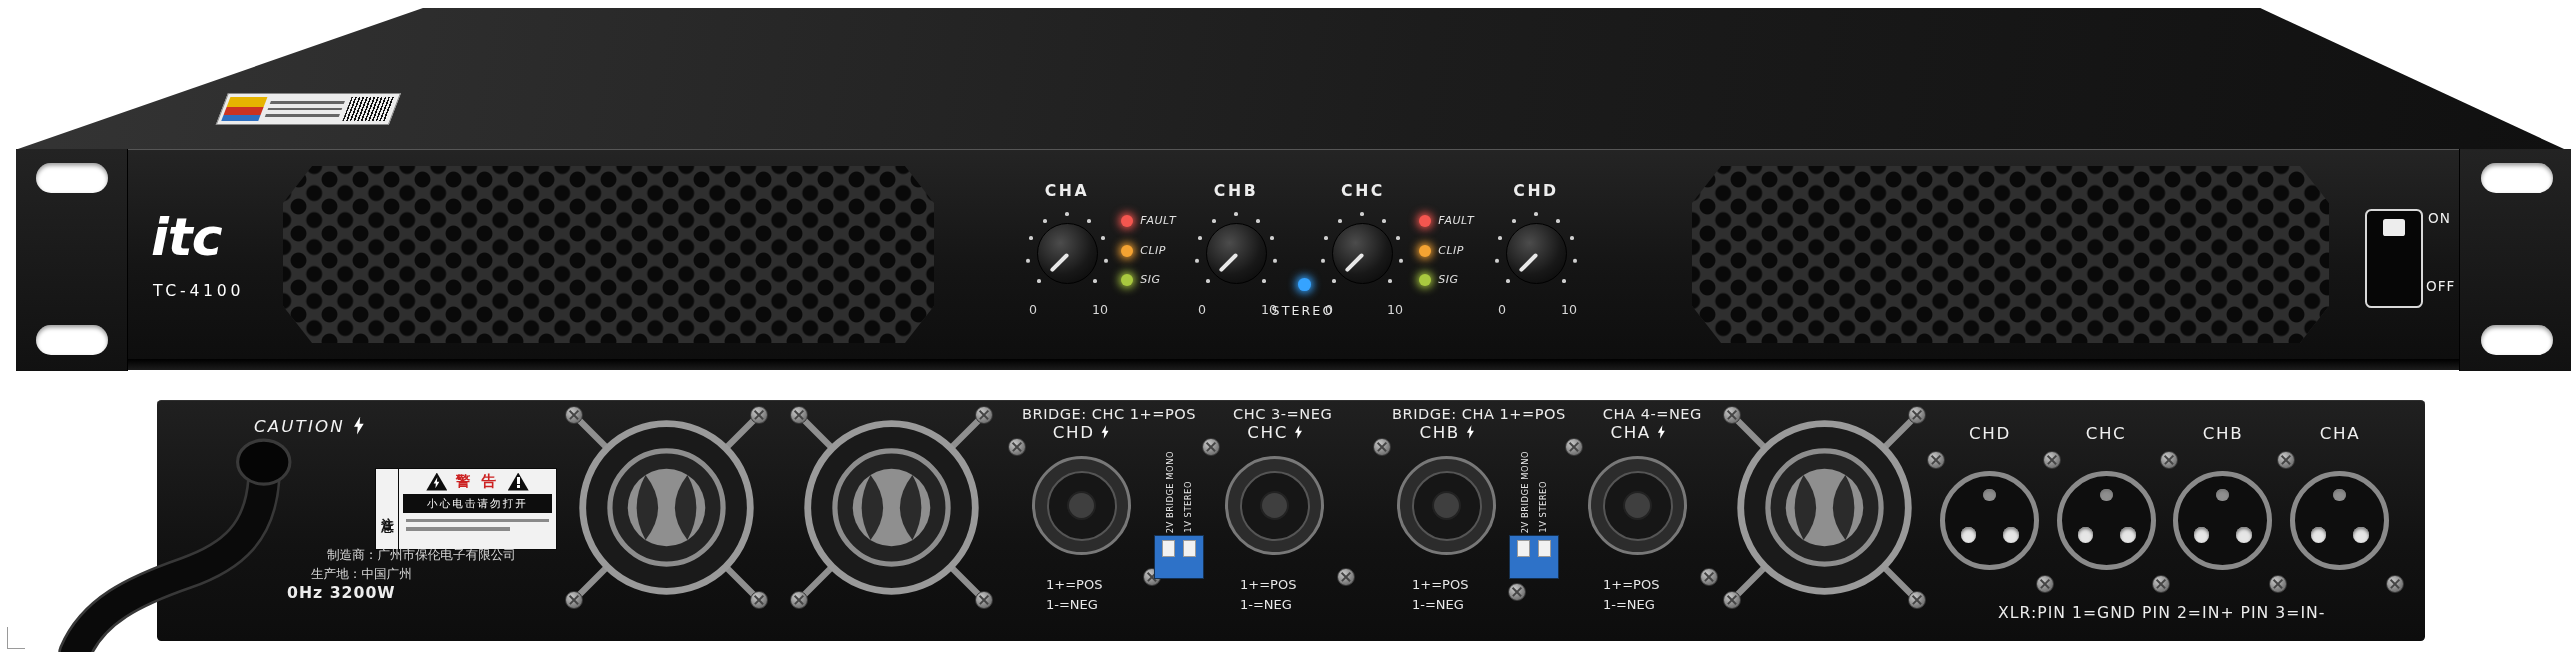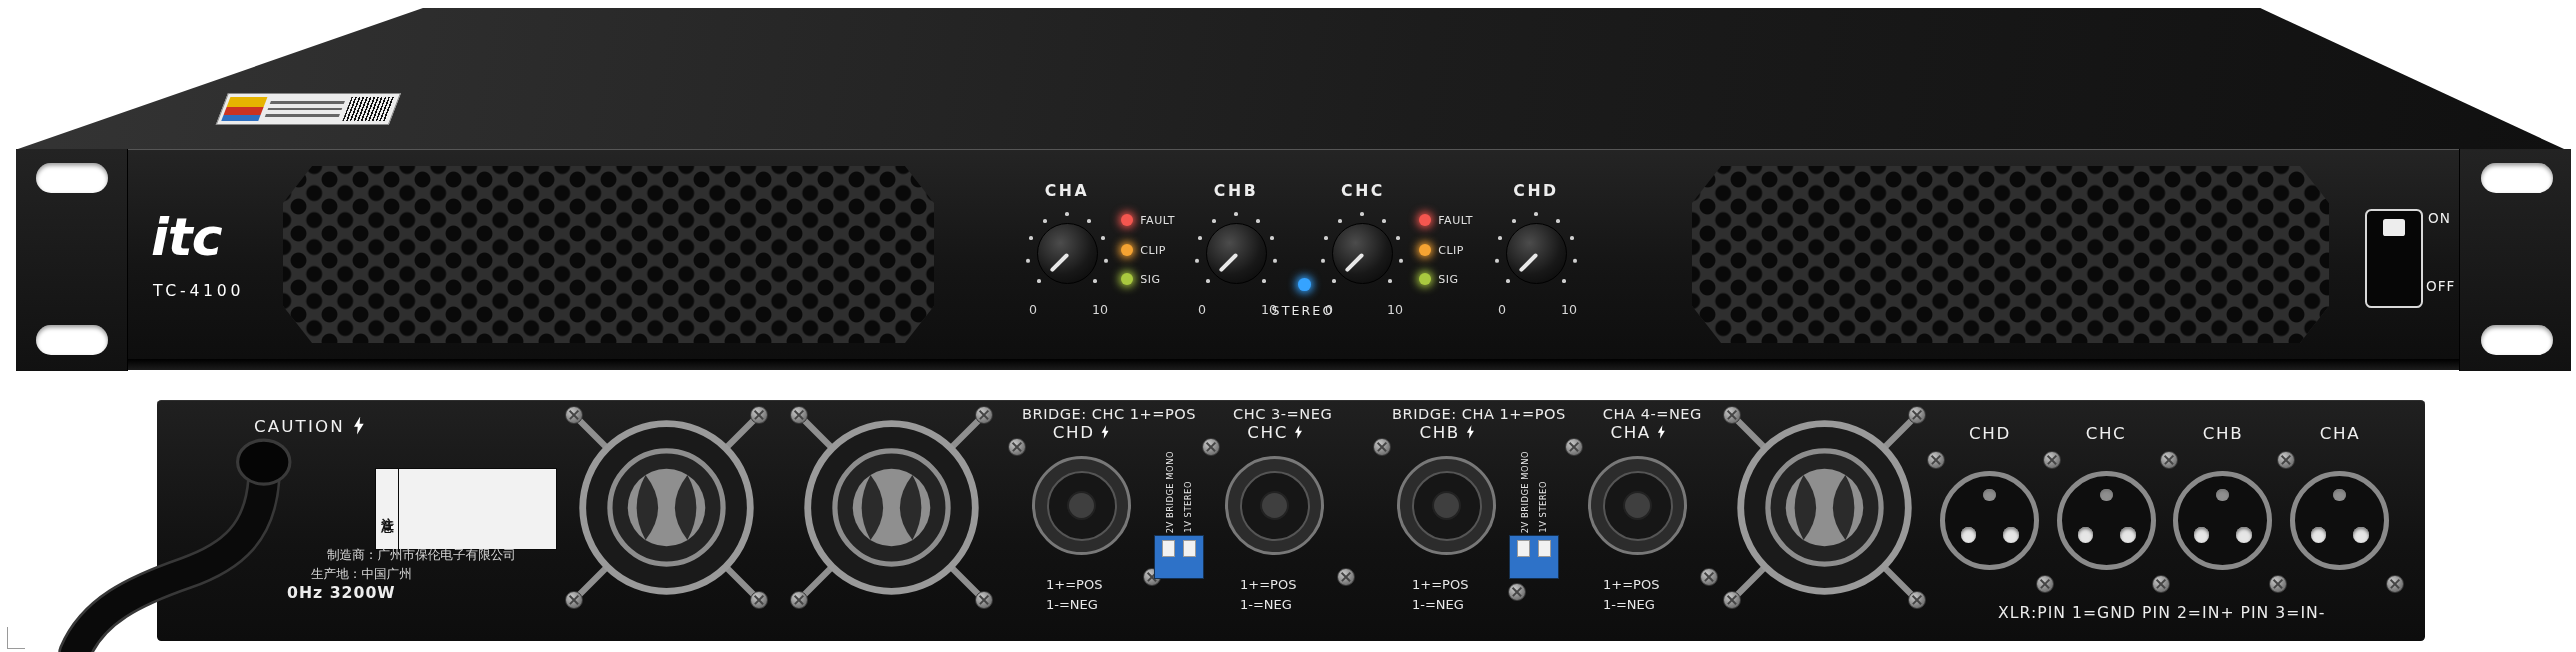--- a/index.html
+++ b/index.html
@@ -37,21 +37,21 @@
     letter-spacing:2.6px; font-weight:bold; white-space:nowrap; }
   .knob { position:absolute; width:61px; height:61px; border-radius:50%;
     background:radial-gradient(circle at 38% 32%,#4c4c4c,#181818 58%,#050505); border:1.6px solid #000; }
   .knob::before { content:""; position:absolute; left:50%; top:50%; width:3.7px; height:24px;
     margin-left:-1.6px; background:#e8e8e8; border-radius:2.1px; transform-origin:50% 0; transform:rotate(45deg); }
   .knob::after { content:""; position:absolute; left:50%; top:50%; width:3.7px; height:3.7px; margin:-2.1px;
     border-radius:50%; background:transparent;
     box-shadow:-28px 28px 0 #cfcfcf,-39px 7.8px 0 #cfcfcf,-36px -15px 0 #cfcfcf,-22px -32px 0 #cfcfcf,
                0 -39px 0 #cfcfcf,22px -32px 0 #cfcfcf,36px -15px 0 #cfcfcf,39px 7.8px 0 #cfcfcf,28px 28px 0 #cfcfcf; }
   .tick { position:absolute; transform:translateX(-50%); color:#d8d8d8; font-size:12.6px; }
-  .led-row { position:absolute; display:flex; align-items:flex-start; gap:7.3px; }
+  .led-row { position:absolute; display:flex; align-items:center; gap:7.3px;font-style:italic; }
   .led { width:12px; height:12px; border-radius:50%; }
   .led-label { color:#e0e0e0; font-size:11px; letter-spacing:0.5px; white-space:nowrap; }
   .power-led { position:absolute; width:12.6px; height:12.6px; border-radius:50%; }
   .power-label { position:absolute; transform:translateX(-50%); color:#e8e8e8; font-size:12.6px; letter-spacing:2.1px; }
   .power-switch { position:absolute; left:2365px; top:209px; width:58px; height:99px;
     background:#060606; border:2.6px solid #d8d8d8; border-radius:6.3px; }
   .rocker-nub { position:absolute; left:50%; top:8.4px; transform:translateX(-50%); width:22px; height:16.7px;
     background:#ededed; border-radius:2.6px; }
   .switch-label { position:absolute; color:#f0f0f0; font-size:13.6px; letter-spacing:1px; }
 
@@ -61,21 +61,21 @@
   .stk-logo { width:37px; height:100%; background:linear-gradient(180deg,#e6b400 0 40%,#cc3322 40% 75%,#2f6fc0 75%); }
   .stk-lines { flex:1; display:flex; flex-direction:column; gap:3.7px; }
   .stk-lines i { display:block; height:2.6px; background:#666; }
   .stk-barcode { width:44px; height:100%; background:repeating-linear-gradient(90deg,#111 0 1.6px,#eee 1.6px 3.7px); }
 
   
   .rear-unit { position:absolute; left:157px; top:400px; width:2268px; height:241px;
     background:linear-gradient(180deg,#202020,#121212 60%,#0d0d0d); border-radius:4.2px;
     border-top:1.6px solid #303030; }
   .caution { position:absolute; display:flex; align-items:center; gap:8.4px; color:#f2f2f2;
-    font-size:16.7px; letter-spacing:2.1px; }
+    font-size:16.7px; letter-spacing:2.1px;font-style:italic; }
   .bolt { display:inline-block; width:11.5px; height:18px; background:#fff;
     clip-path:polygon(62% 0,8% 56%,40% 56%,34% 100%,92% 40%,56% 40%); }
   .bolt.small { width:8.4px; height:13.6px; }
   .screw { position:absolute; width:18px; height:18px; border-radius:50%;
     background:radial-gradient(circle at 35% 30%,#c9c9c9,#828282 60%,#595959); border:1px solid #3a3a3a; }
   .screw::before,.screw::after { content:""; position:absolute; left:12%; top:45%; width:74%; height:1.6px; background:#454545; }
   .screw::before { transform:rotate(45deg); } .screw::after { transform:rotate(-45deg); }
 
   .fan { position:absolute; width:199px; height:199px; }
 
@@ -216,20 +216,34 @@
 
   <div class="rear-unit">
 
     <div class="caution" style="left:97px;top:14.6px">
       <span>CAUTION</span>
       <span class="bolt"></span>
     </div>
 
     <div class="warn" style="left:218px;top:67px">
       <div class="warn-side">注意</div>
+      <div class="warn-main">
+        <div class="warn-head">
+          <span class="tri">
+              <span class="tri-bolt"></span>
+            </span>
+          <span class="warn-title">警 告</span>
+          <span class="tri">
+              <span class="tri-excl"></span>
+            </span>
+        </div>
+        <div class="warn-bar">小心电击请勿打开</div>
+        <div class="fp-line"></div>
+        <div class="fp-line short"></div>
+      </div>
     </div>
 
     <div class="manu" style="left:170px;top:146px">制造商：广州市保伦电子有限公司</div>
     <div class="manu" style="left:154px;top:165px">生产地：中国广州</div>
     <div class="spec" style="left:130px;top:182px">0Hz 3200W</div>
 
     <div class="fan" style="left:410px;top:6.8px">
       <svg width="199" height="199" viewBox="0 0 380 380">
         <line x1="22" y1="22" x2="358" y2="358" stroke="#8f8f8f" stroke-width="12"></line>
         <line x1="358" y1="22" x2="22" y2="358" stroke="#8f8f8f" stroke-width="12"></line>

